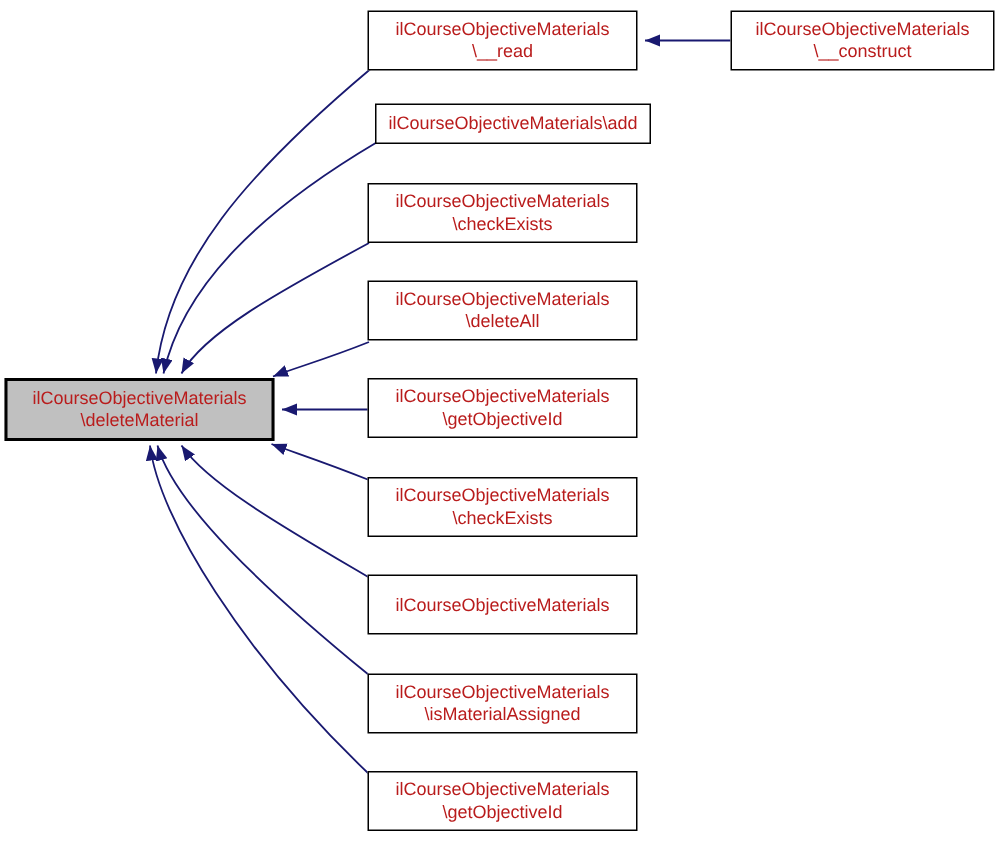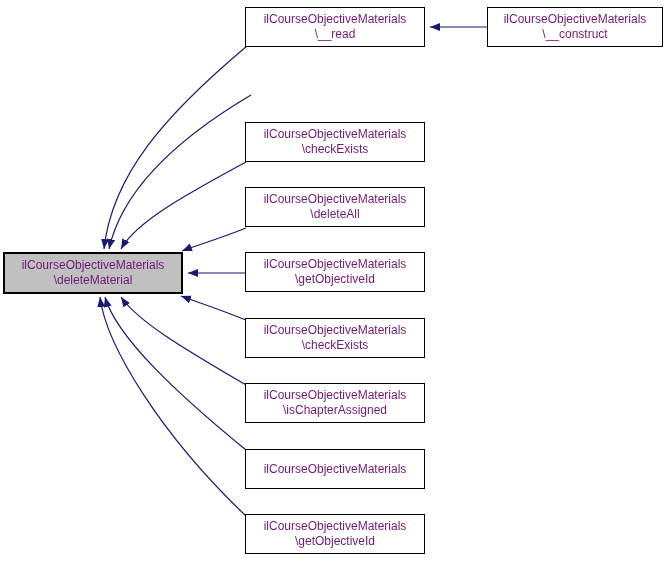--- a/index.html
+++ b/index.html
@@ -20,21 +20,21 @@
     left: 0;
     top: 0;
     width: 667px;
     height: 561px;
   }
   .node {
     position: absolute;
     box-sizing: border-box;
     background: #ffffff;
     border: 1px solid #000000;
-    color: #701a75;
+    color: #b91c1c;
     font-size: 12px;
     line-height: 15px;
     text-align: center;
     display: flex;
     flex-direction: column;
     justify-content: center;
     align-items: center;
     white-space: nowrap;
     cursor: pointer;
   }
@@ -85,20 +85,23 @@
   <div class="node highlighted" id="n-get">
     <span>ilCourseObjectiveMaterials</span>
     <span>\deleteMaterial</span>
   </div>
 
   <div class="node" id="n-read">
     <span>ilCourseObjectiveMaterials</span>
     <span>\__read</span>
   </div>
 
+  <div class="node" id="n-add">
+    <span>ilCourseObjectiveMaterials\add</span>
+  </div>
 
   <div class="node" id="n-check">
     <span>ilCourseObjectiveMaterials</span>
     <span>\checkExists</span>
   </div>
 
   <div class="node" id="n-delall">
     <span>ilCourseObjectiveMaterials</span>
     <span>\deleteAll</span>
   </div>
@@ -108,25 +111,25 @@
     <span>\getObjectiveId</span>
   </div>
 
   <div class="node" id="n-isass">
     <span>ilCourseObjectiveMaterials</span>
     <span>\checkExists</span>
   </div>
 
   <div class="node" id="n-ischap">
     <span>ilCourseObjectiveMaterials</span>
-    <span>\isChapterAssigned</span>
   </div>
 
   <div class="node" id="n-ismat">
     <span>ilCourseObjectiveMaterials</span>
+    <span>\isMaterialAssigned</span>
   </div>
 
   <div class="node" id="n-writepos">
     <span>ilCourseObjectiveMaterials</span>
     <span>\getObjectiveId</span>
   </div>
 
   <div class="node" id="n-construct">
     <span>ilCourseObjectiveMaterials</span>
     <span>\__construct</span>

